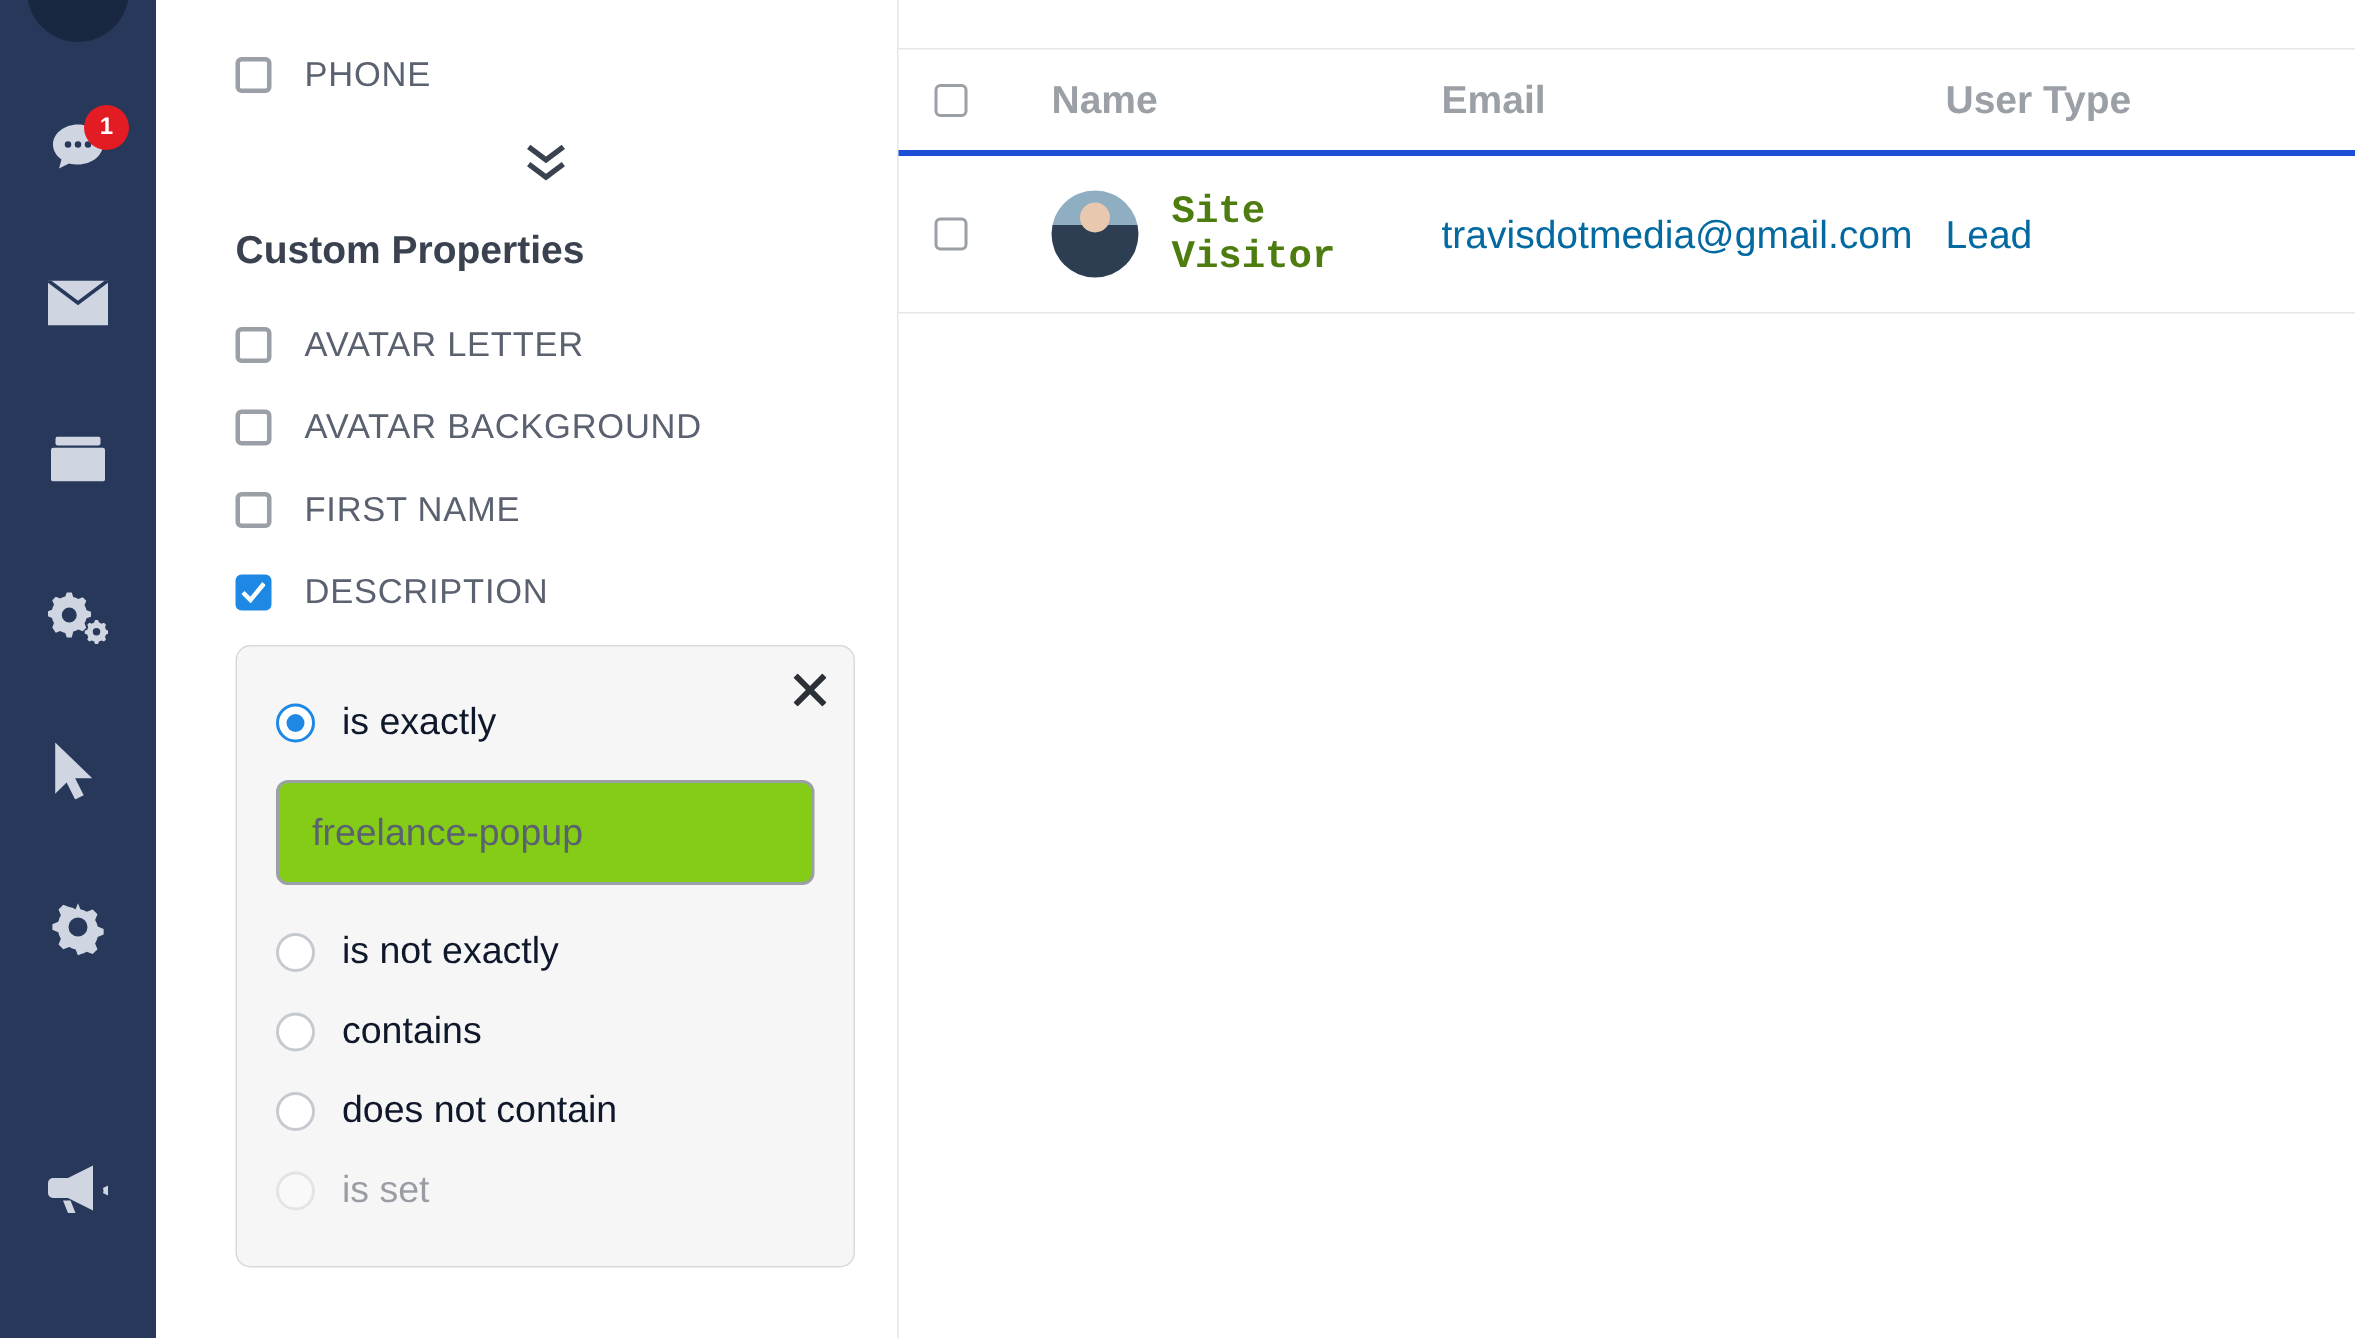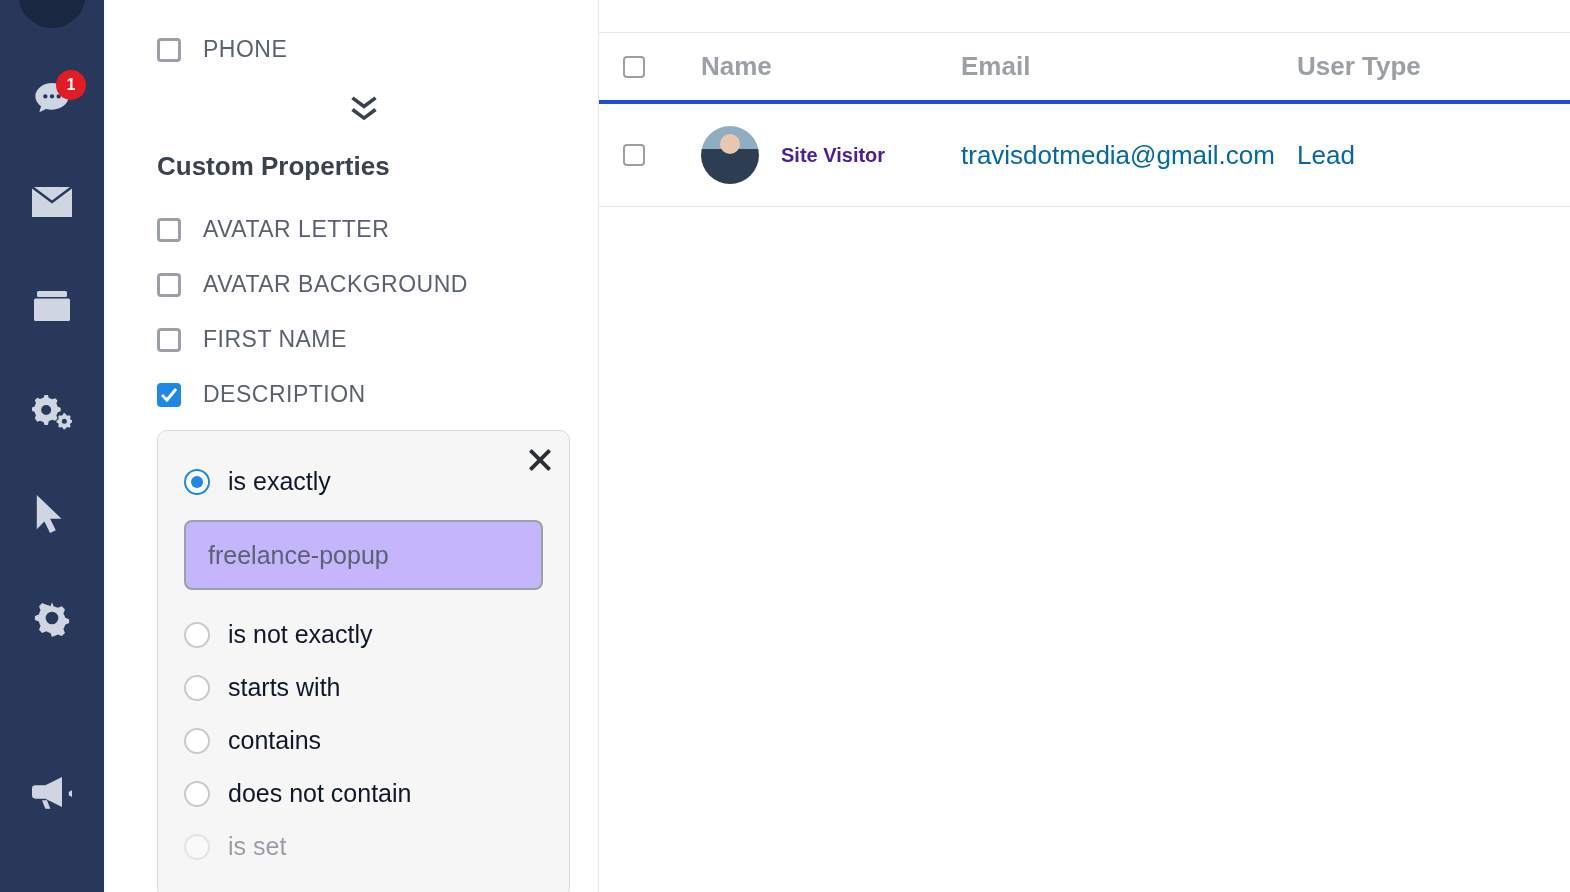--- a/index.html
+++ b/index.html
@@ -149,21 +149,21 @@
     }
     .text-input {
       width: 100%;
       height: 70px;
       border: 2px solid #9aa0a6;
       border-radius: 8px;
       font-size: 25px;
       color: #5a6270;
       padding: 0 22px;
       margin: 12px 0 18px;
-      background: #c4b5fd;
+      background: #84cc16;
     }
     
     .main {
       flex: 1;
       border-left: 1px solid #e4e6ea;
     }
     .table-head {
       display: flex;
       align-items: center;
       padding: 18px 24px;
@@ -184,24 +184,25 @@
     .th {
       font-size: 26px;
       font-weight: 700;
       color: #9aa0a6;
     }
     .td {
       font-size: 26px;
       color: #0369a1;
     }
     .name-link {
-      color: #4c1d95;
+      color: #4d7c0f;
       font-weight: 700;
-      font-size: 20px;
-      cursor: pointer;
+      font-size: 26px;
+      cursor: pointer;
+      font-family: Liberation Mono, monospace;
     }
     .row-avatar {
       width: 58px;
       height: 58px;
       border-radius: 50%;
       background: linear-gradient(180deg, #8faec2 40%, #2e3e52 40%);
       flex-shrink: 0;
       position: relative;
       overflow: hidden;
     }
@@ -318,24 +319,20 @@
     <div class="radio-row">
       <div class="radio selected"></div>
       <span class="radio-label">is exactly</span>
     </div>
 
     <input class="text-input" type="text" value="freelance-popup" style="">
 
     <div class="radio-row">
       <div class="radio"></div>
       <span class="radio-label">is not exactly</span>
-    </div>
-    <div class="radio-row">
-      <div class="radio"></div>
-      <span class="radio-label">starts with</span>
     </div>
     <div class="radio-row">
       <div class="radio"></div>
       <span class="radio-label">contains</span>
     </div>
     <div class="radio-row">
       <div class="radio"></div>
       <span class="radio-label">does not contain</span>
     </div>
     <div class="radio-row" style="opacity:.4">

